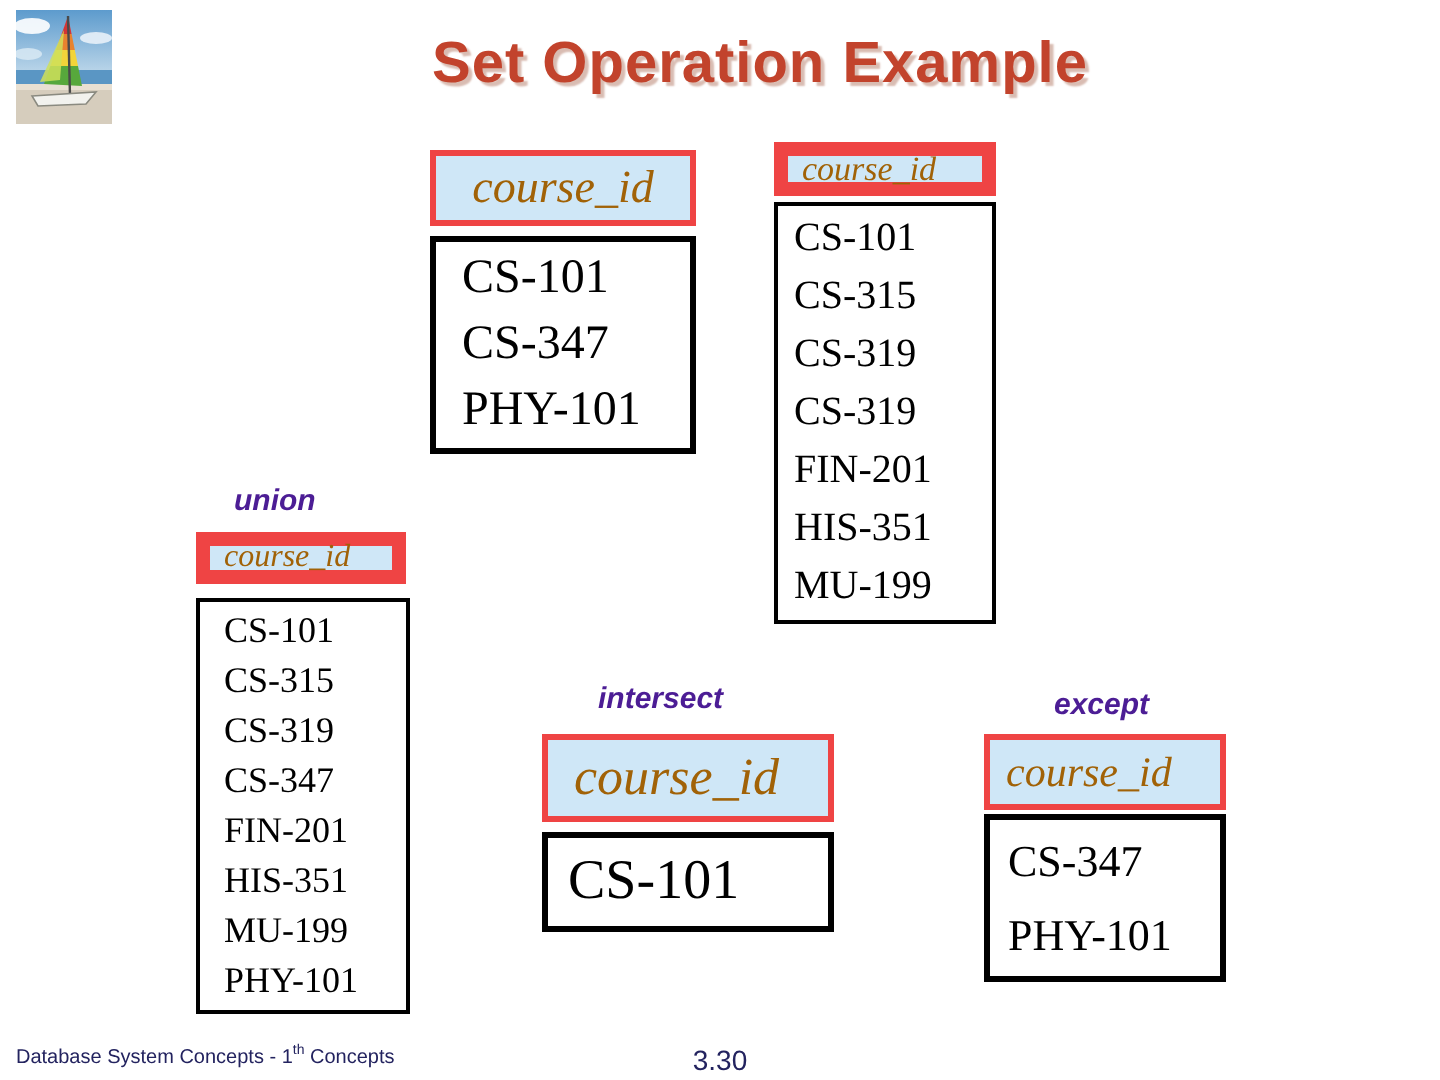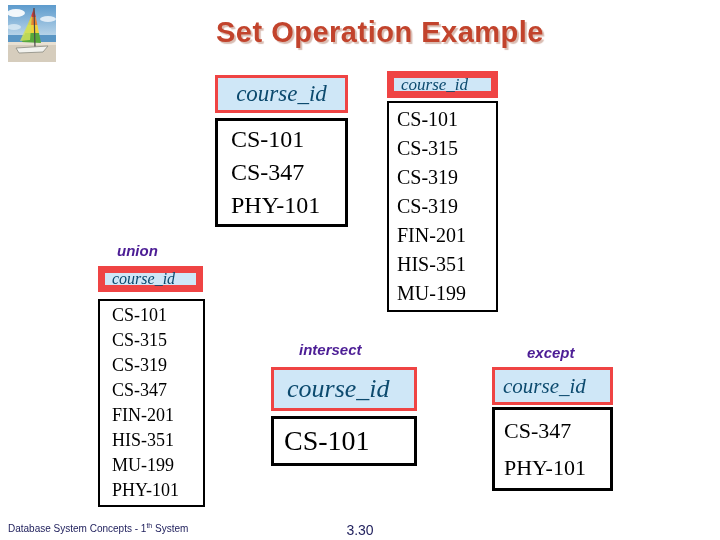--- a/index.html
+++ b/index.html
@@ -11,21 +11,21 @@
   
   .boat{position:absolute;left:8px;top:5px;width:48px;height:57px;}
   
   .title{
     position:absolute;left:40px;right:0;top:16px;margin:0;text-align:center;
     font-size:29px;font-weight:bold;color:#c2432c;
     text-shadow:2px 2px 1px #d9bcb2;letter-spacing:.5px;
   }
   
   .thead{
-    position:absolute;background:#cfe7f7;border:7px solid #ef4444;color:#0c4a6e;
+    position:absolute;background:#cfe7f7;border:7px solid #ef4444;color:#a16207;
     font-family:"Liberation Serif",serif;font-style:italic;
     display:flex;align-items:center;
   }
   .tbody{
     position:absolute;background:#fff;border:2px solid #000;color:#000;
     font-family:"Liberation Serif",serif;padding-top:2px;padding-bottom:2px;
   }
   .row{white-space:nowrap;}
   
   .oplabel{
@@ -134,16 +134,16 @@
       <div class="row">CS-101</div>
     </div>
 
   <div class="oplabel lblExcept">except</div>
   <div class="thead thE">course_id</div>
   <div class="tbody tbE">
       <div class="row">CS-347</div>
       <div class="row">PHY-101</div>
     </div>
 
-  <div class="footer-left"><span>Database System Concepts - 1</span><sup>th</sup><span> System</span></div>
+  <div class="footer-left"><span>Database System Concepts - 1</span><sup>th</sup><span> Concepts</span></div>
   <div class="page-num">3.30</div>
 
 </div>
 
 </body></html>

